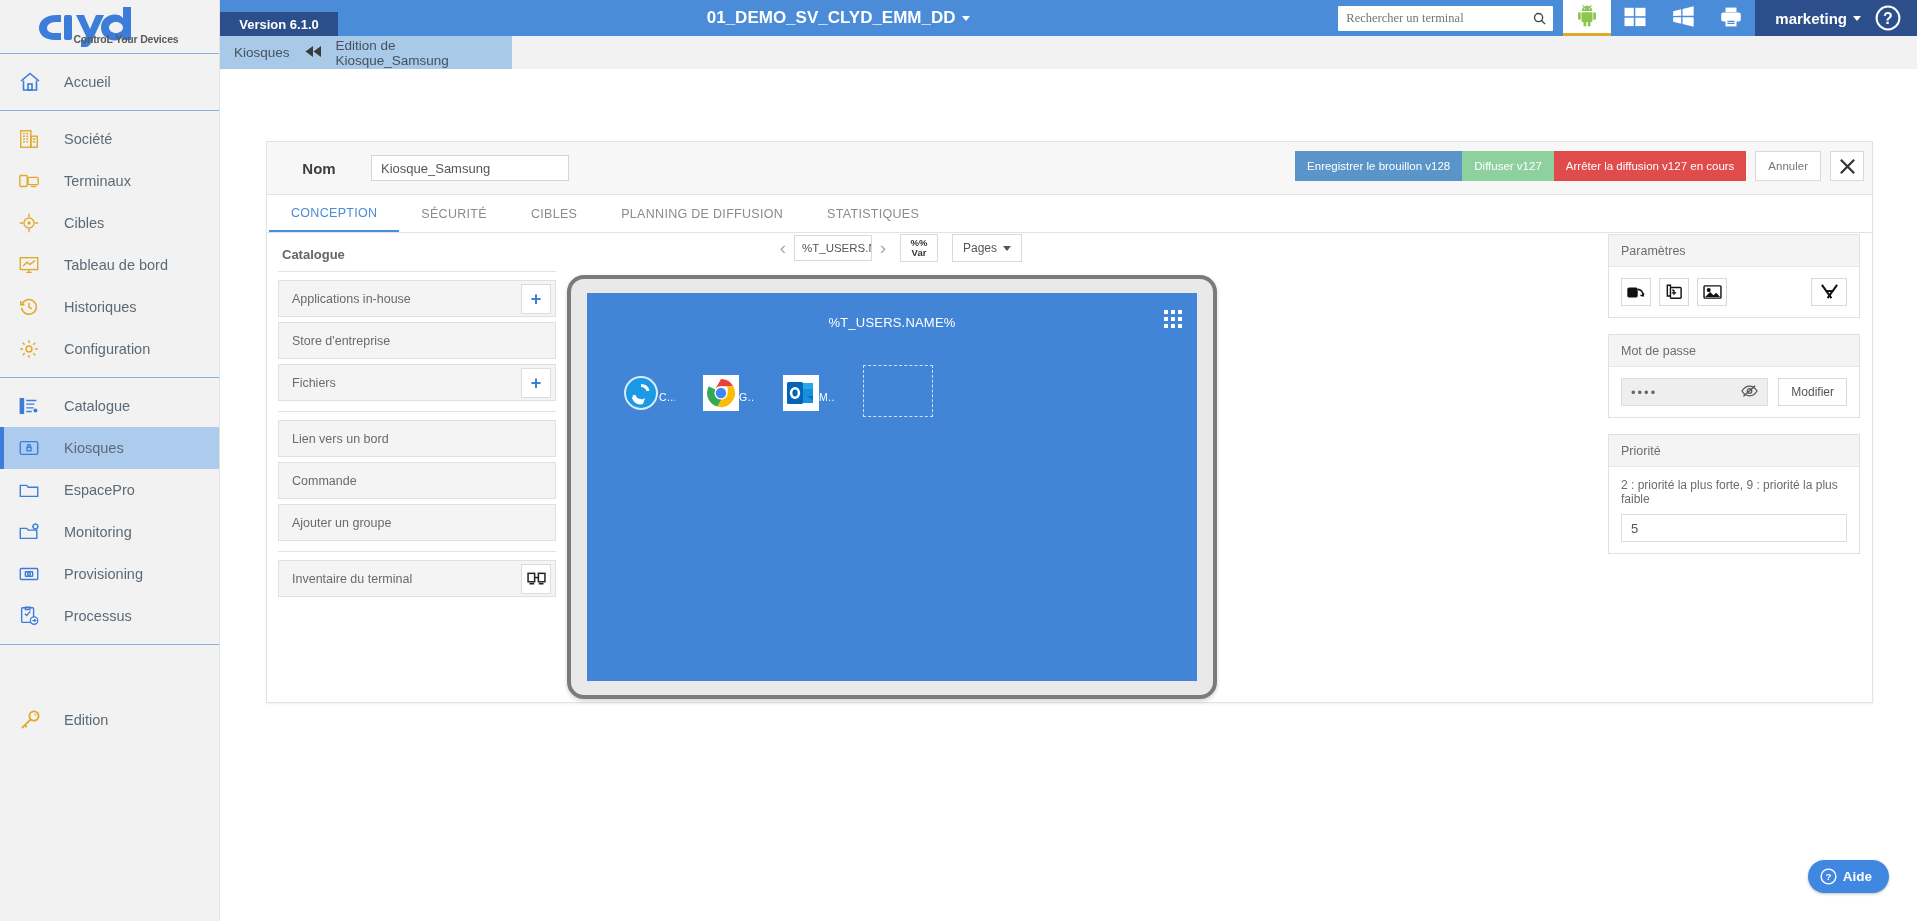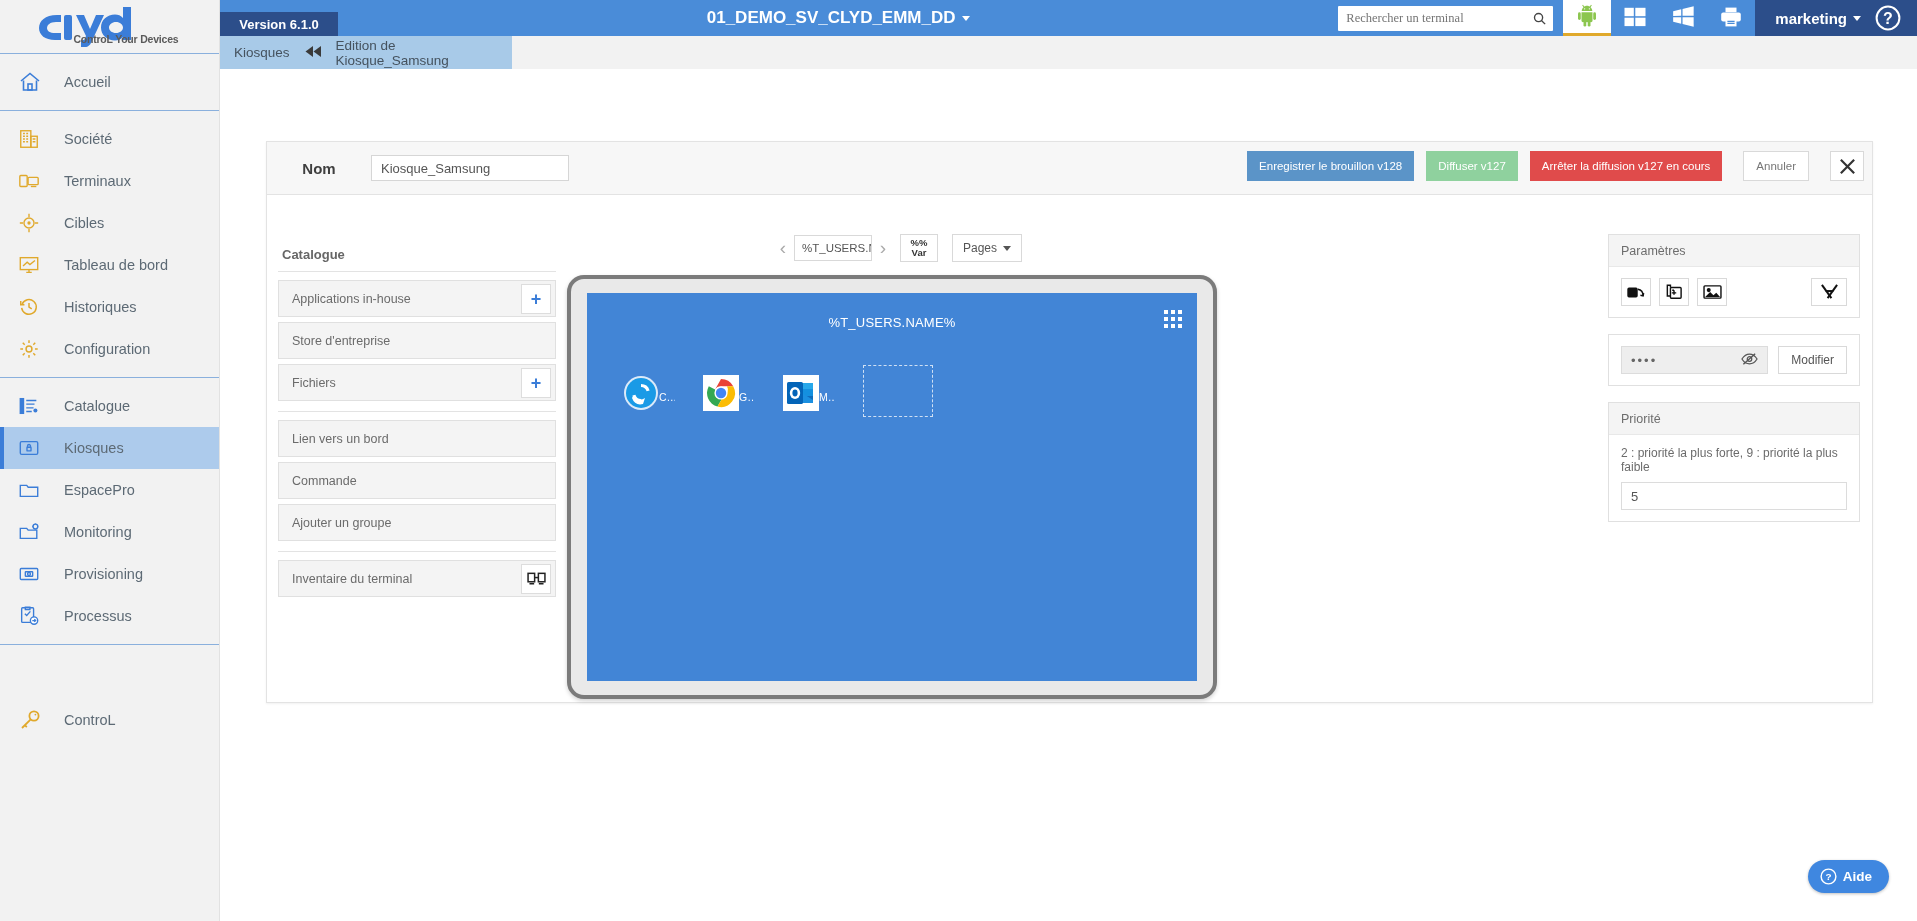--- a/index.html
+++ b/index.html
@@ -85,21 +85,21 @@
   #content { position:absolute; left:220px; top:69px; right:0; bottom:0; background:#fff; }
   .card {
     position:absolute; left:46px; top:72px; right:44px; height:562px;
     background:#fff; border:1px solid #e3e3e3; box-shadow:0 1px 2px rgba(0,0,0,0.06);
   }
   .card-head { height:53px; background:#f7f7f7; border-bottom:1px solid #e3e3e3;
     display:flex; align-items:center; position:relative; }
   .nom-label { width:104px; text-align:center; font-weight:bold; font-size:15px; color:#3f3f3f; }
   .nom-input { width:198px; height:26px; border:1px solid #d6d6d6; padding:0 9px; font-size:13px;
     color:#555; outline:0; font-family:"Liberation Sans", sans-serif; }
-  .head-actions { position:absolute; right:8px; top:9px; display:flex; align-items:stretch; gap:12px; }
+  .head-actions { position:absolute; right:8px; top:9px; display:flex; align-items:stretch; gap:0; }
   .btn { height:30px; border:0; font-size:11.5px; color:#fff; padding:0 12px; cursor:pointer;
     font-family:"Liberation Sans", sans-serif; display:flex; align-items:center; }
   .btn-blue { background:#5b94c8; }
   .btn-green { background:#8fd19e; }
   .btn-red { background:#e04b4b; }
   .btn-ghost { background:#fff; border:1px solid #d9d9d9; color:#777; margin-left:9px; }
   .btn-close { background:#fff; border:1px solid #d9d9d9; margin-left:9px; width:34px;
     justify-content:center; padding:0; }
 
   .tabs { height:38px; border-bottom:1px solid #e3e3e3; display:flex; align-items:stretch;
@@ -340,21 +340,21 @@
   <div class="licence-item">
     <div class="nav-item">
       <span class="ico">
         <svg width="24" height="24" viewBox="0 0 24 24" fill="none" stroke="#e0a92c" stroke-width="1.8">
           <circle cx="16" cy="8" r="4.6"></circle>
             <circle cx="17.4" cy="6.6" r="0.9" fill="#e0a92c" stroke="none"></circle>
           <path d="M12.7 11.3 L4 20"></path>
             <path d="M6.8 17.2 l2 2"></path>
         </svg>
       </span>
-      <span class="lbl">ControL</span>
+      <span class="lbl">Edition</span>
     </div>
   </div>
 </div>
 
 <div class="collapse-handle">
   <span class="tri"></span>
 </div>
 
 <div id="topbar">
   <div class="version-badge">Version 6.1.0</div>
@@ -466,20 +466,27 @@
         <button class="btn btn-red">Arrêter la diffusion v127 en cours</button>
         <button class="btn btn-ghost">Annuler</button>
         <button class="btn btn-close">
           <svg width="19" height="19" viewBox="0 0 20 20">
             <path d="M3 3 L17 17 M17 3 L3 17" stroke="#333" stroke-width="2.3" fill="none"></path>
           </svg>
         </button>
       </div>
     </div>
 
+    <div class="tabs">
+      <div class="tab active">CONCEPTION</div>
+      <div class="tab">SÉCURITÉ</div>
+      <div class="tab">CIBLES</div>
+      <div class="tab">PLANNING DE DIFFUSION</div>
+      <div class="tab">STATISTIQUES</div>
+    </div>
 
     <div class="catalogue">
       <div class="cat-title">Catalogue</div>
 
       <div class="cat-block">
         <div class="cat-row">
           <span>Applications in-house</span>
           <span class="sq-btn">
               <span class="plus">+</span>
             </span>
@@ -637,20 +644,21 @@
             <svg width="21" height="18" viewBox="0 0 22 19" fill="none" stroke="#111" stroke-width="2.1">
               <path d="M3 2 L13 16"></path>
                 <path d="M19 2 L9 16"></path>
                 <path d="M7 8.5 L15 8.5"></path>
             </svg>
           </span>
         </div>
       </div>
 
       <div class="panel">
+        <div class="panel-head">Mot de passe</div>
         <div class="panel-body" style="display:flex;align-items:center;">
           <span class="pwd-field">
             <span class="pwd-dots">••••</span>
             <span>
               <svg width="17" height="14" viewBox="0 0 18 14" fill="none" stroke="#555" stroke-width="1.3">
                 <path d="M1 7 C3.5 3 6 1.8 9 1.8 C12 1.8 14.5 3 17 7 C14.5 11 12 12.2 9 12.2 C6 12.2 3.5 11 1 7 Z"></path>
                 <circle cx="9" cy="7" r="2.4"></circle>
                   <path d="M2.5 12.5 L15 1.5" stroke-width="1.5"></path>
               </svg>
             </span>

